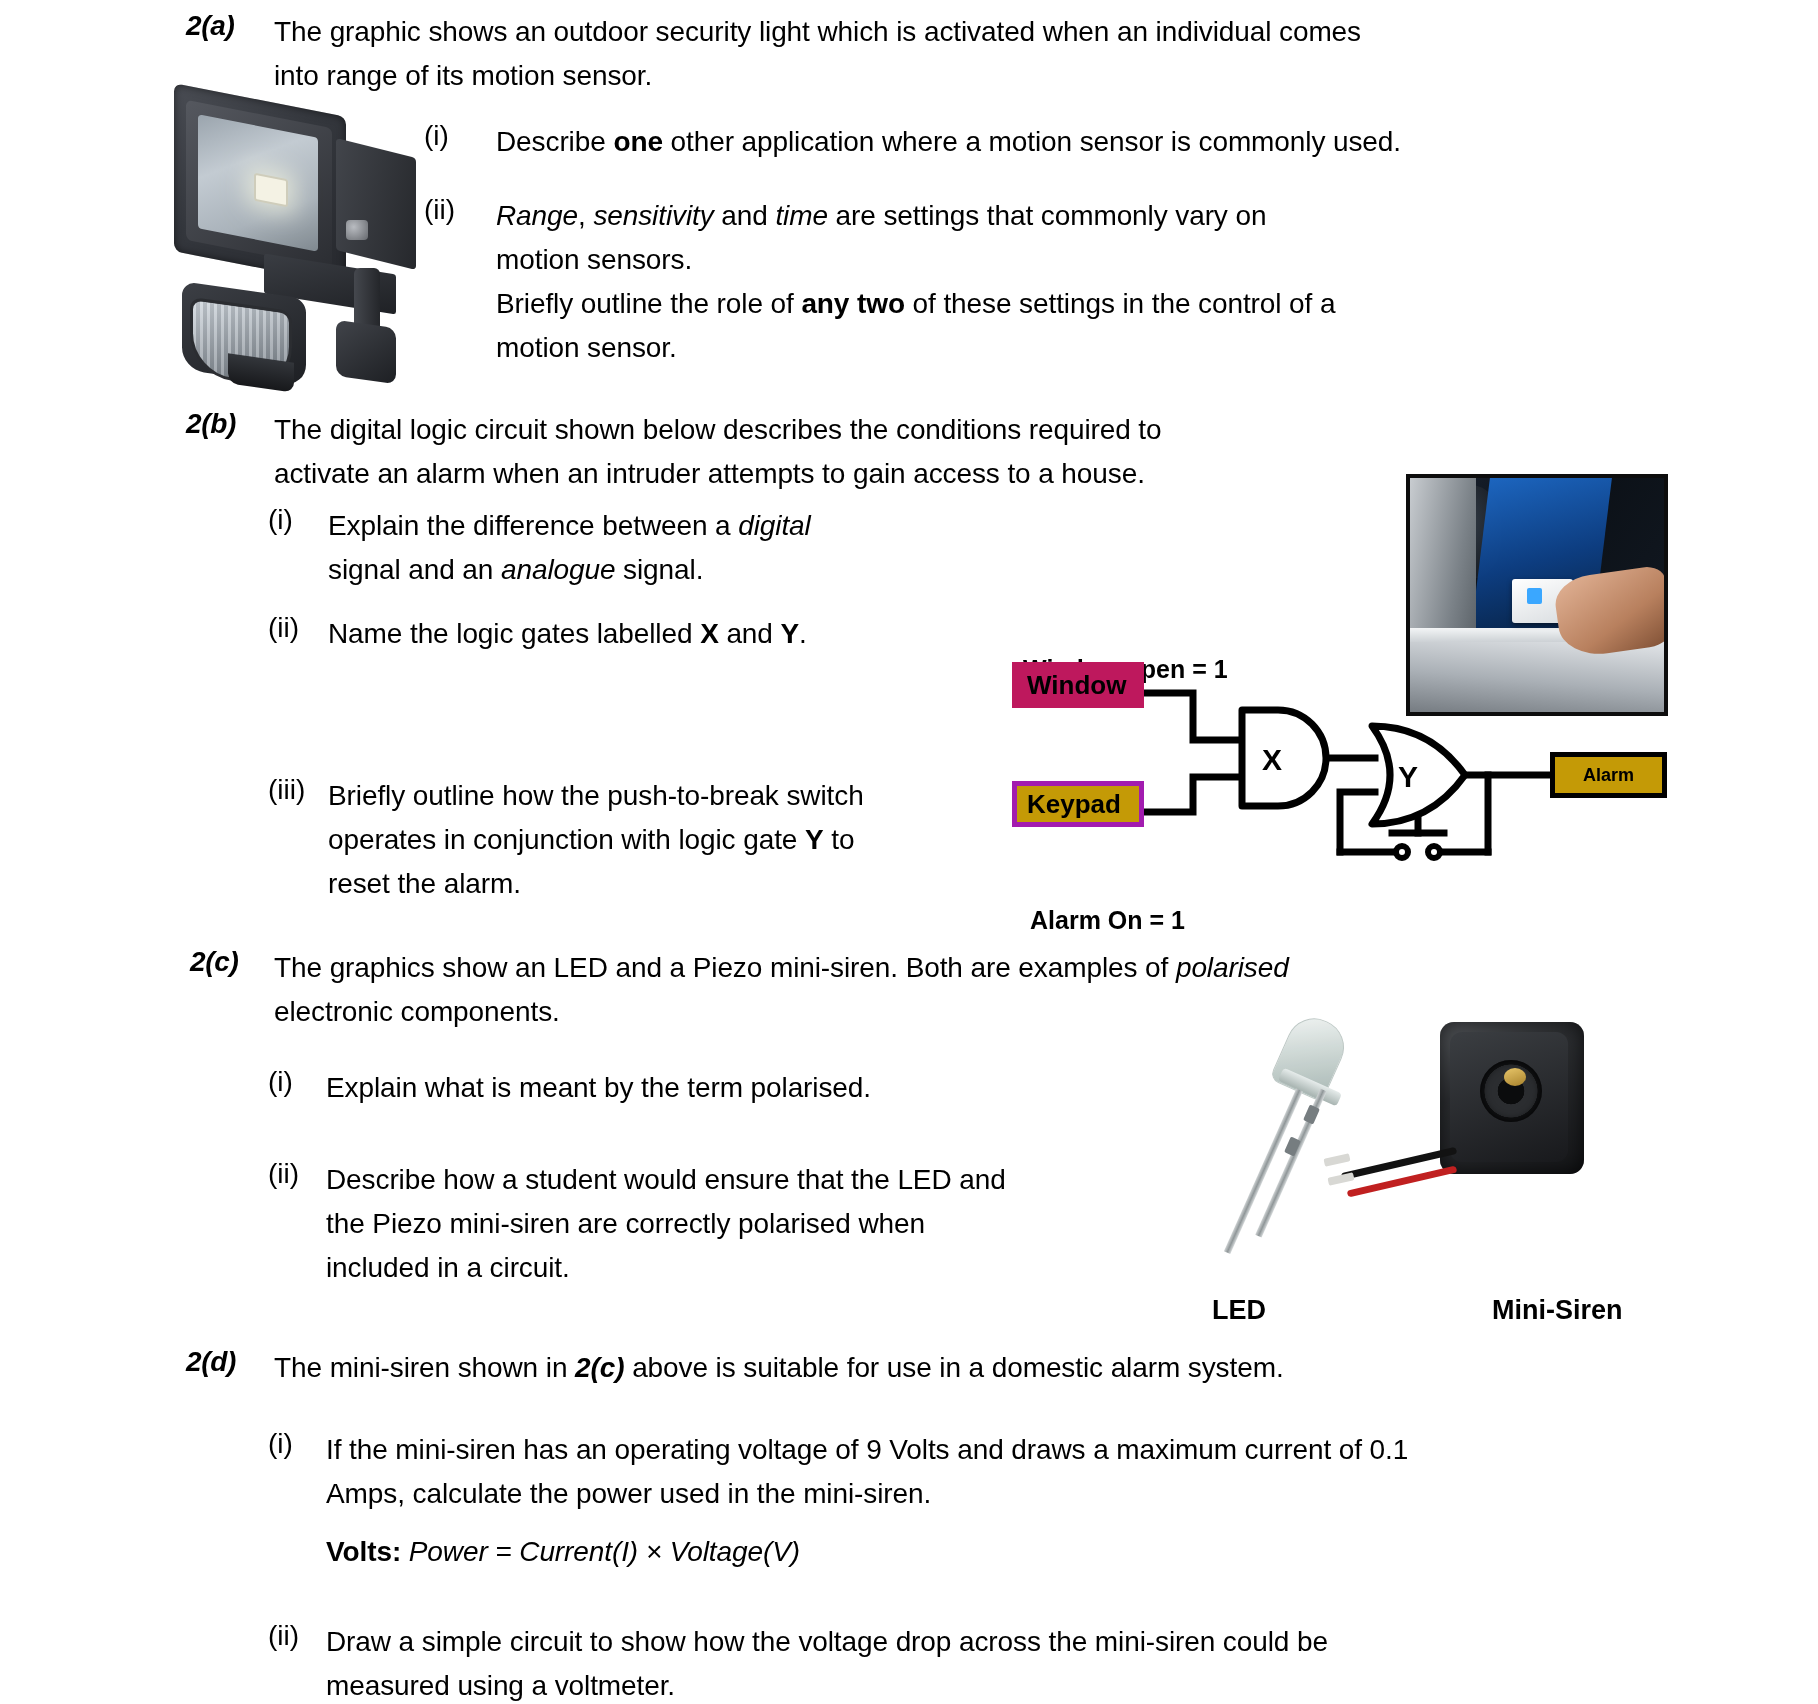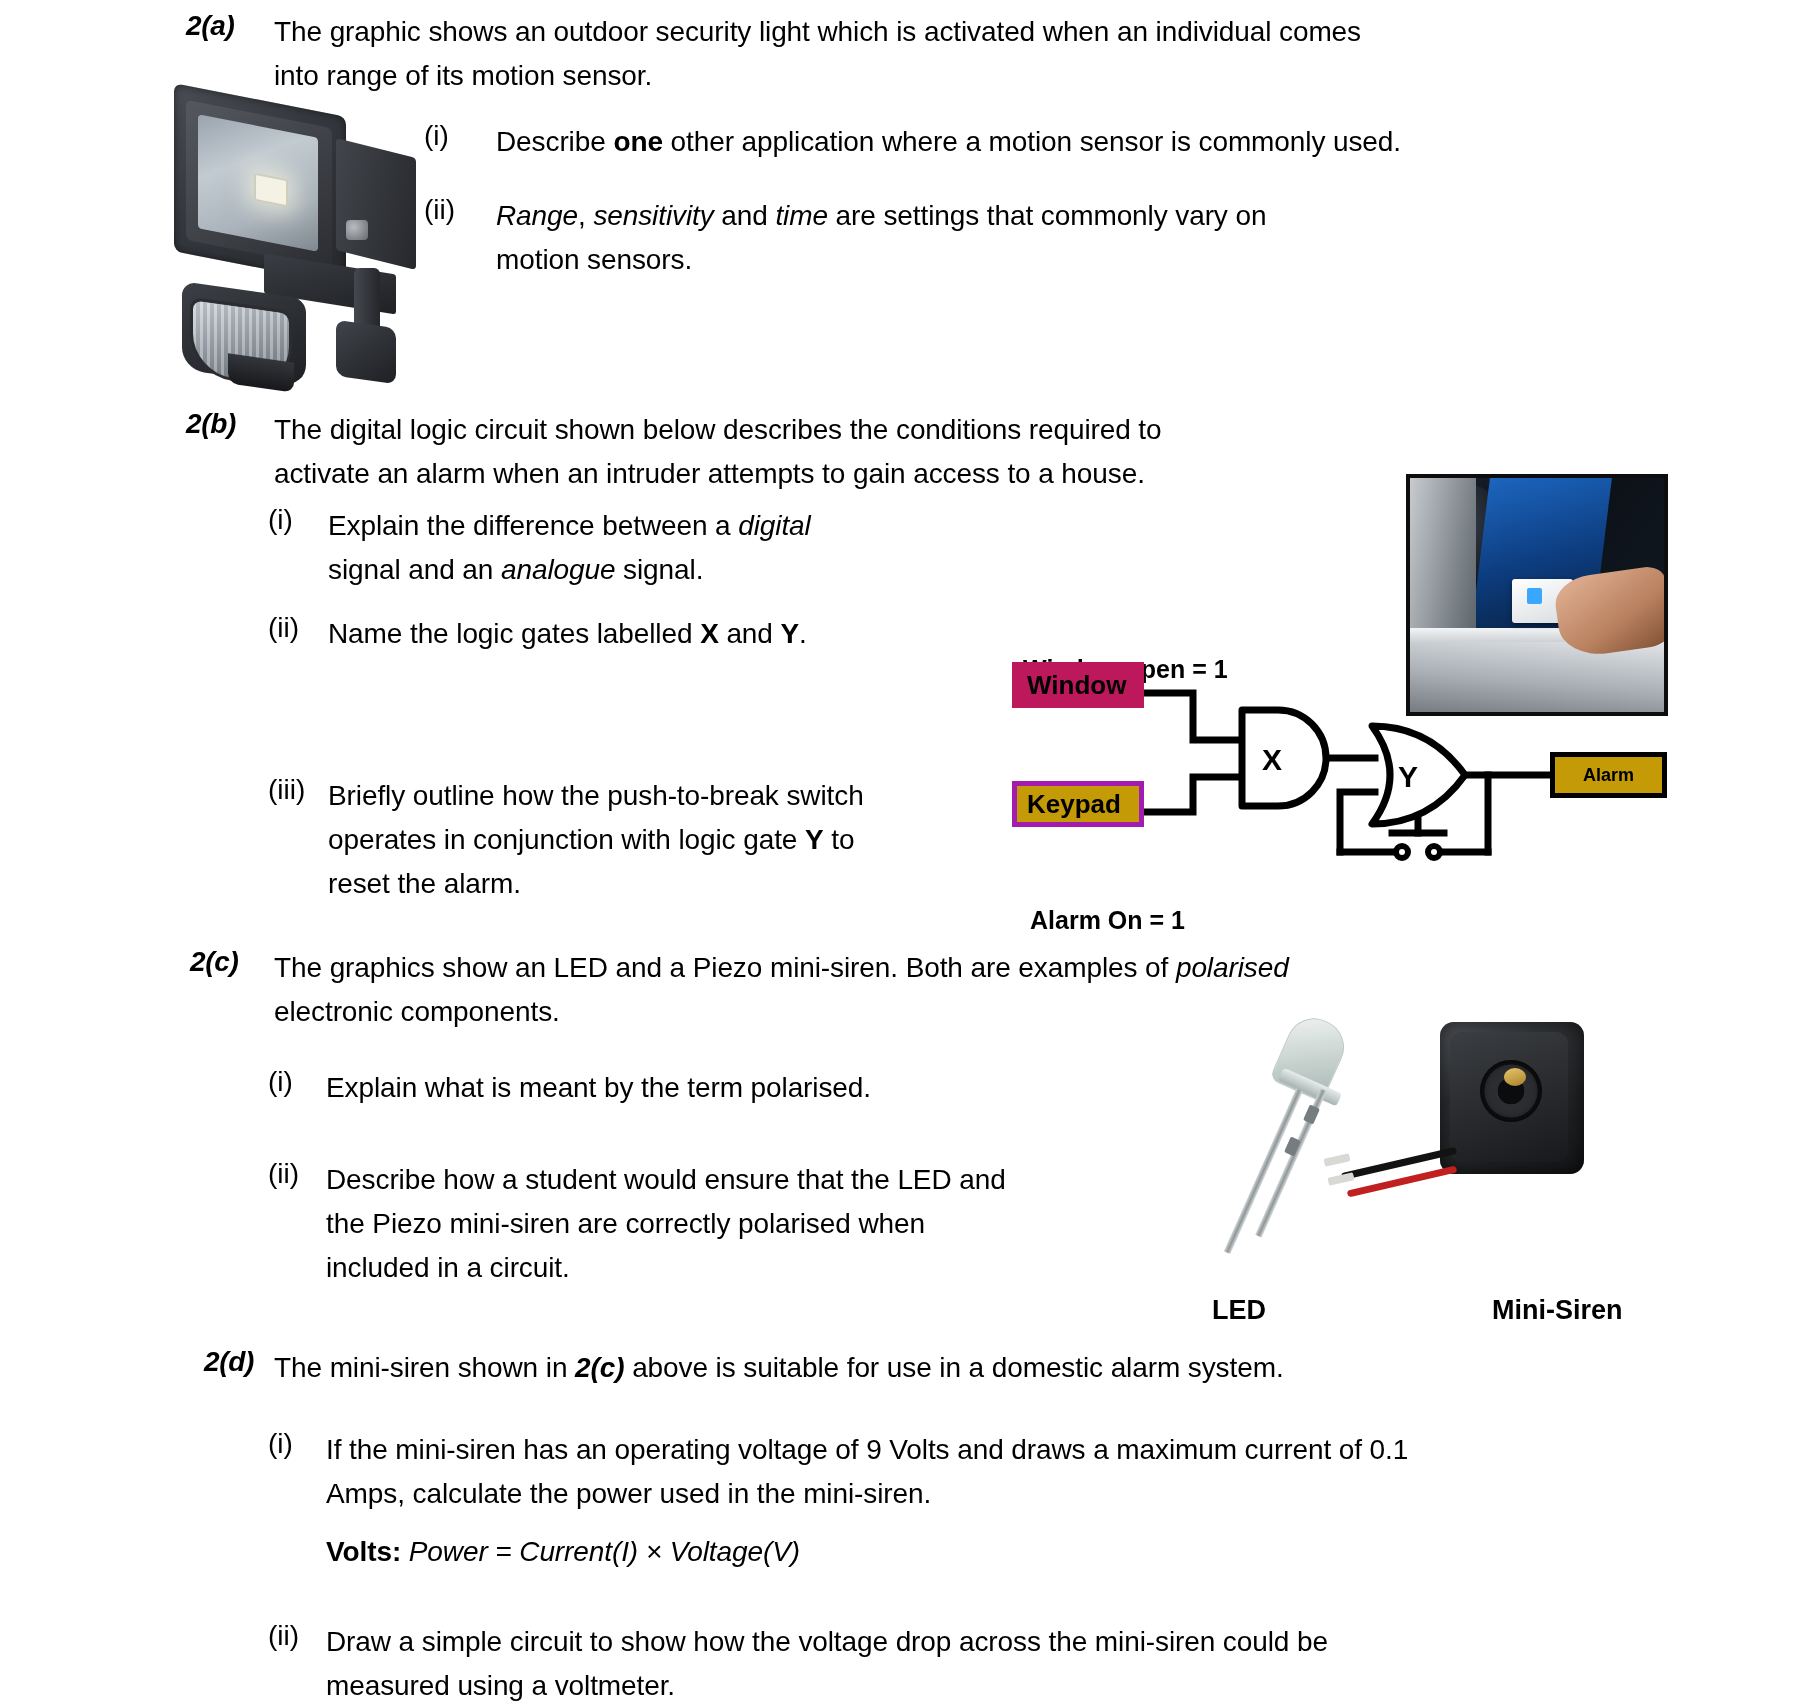--- a/index.html
+++ b/index.html
@@ -275,20 +275,21 @@
     <div class="sl-pirdome" data-name="pir-lens-icon"></div>
     <div class="sl-knob" data-name="pir-adjust-knob"></div>
   </div>
 
   <div class="roman" style="left:424px; top:120px;" data-name="part-marker-2a-i">(i)</div>
   <div class="body-text" style="left:496px; top:120px; width:930px;" data-name="part-text-2a-i"><span data-name="t">Describe </span><b data-name="bold-one">one</b><span data-name="t2"> other application where a motion sensor is commonly used.</span></div>
 
   <div class="roman" style="left:424px; top:194px;" data-name="part-marker-2a-ii">(ii)</div>
   <div class="body-text" style="left:496px; top:194px; width:800px;" data-name="part-text-2a-ii-line1"><i data-name="i-range">Range</i><span data-name="sep1">, </span><i data-name="i-sensitivity">sensitivity</i><span data-name="sep2"> and </span><i data-name="i-time">time</i><span data-name="sep3"> are settings that commonly vary on motion sensors.</span></div>
 
+  <div class="body-text" style="left:496px; top:282px; width:870px;" data-name="part-text-2a-ii-line2"><span data-name="t3">Briefly outline the role of </span><b data-name="bold-any-two">any two</b><span data-name="t4"> of these settings in the control of a motion sensor.</span></div>
 
   <div class="qnum" style="left:186px; top:408px;" data-name="question-number-2b">2(b)</div>
   <div class="body-text" style="left:274px; top:408px; width:930px;" data-name="question-2b-stem">The digital logic circuit shown below describes the conditions required to activate an alarm when an intruder attempts to gain access to a house.</div>
 
   <div class="photo" id="window-sensor-photo" data-name="window-sensor-photo">
     <div class="ws-person" data-name="intruder-figure"></div>
     <div class="ws-blue" data-name="window-glass"></div>
     <div class="ws-frame-left" data-name="window-frame-left"></div>
     <div class="ws-sill" data-name="window-sill"></div>
     <div class="ws-frame-bottom" data-name="window-frame-bottom"></div>
@@ -391,21 +392,21 @@
     <div class="siren-gold" data-name="siren-diaphragm"></div>
     <div class="siren-wire-black" data-name="siren-negative-wire"></div>
     <div class="siren-wire-red" data-name="siren-positive-wire"></div>
     <div class="siren-tip t1" data-name="wire-tip-black"></div>
     <div class="siren-tip t2" data-name="wire-tip-red"></div>
   </div>
 
   <div class="caption" style="left:1212px; top:1295px;" data-name="caption-led">LED</div>
   <div class="caption" style="left:1492px; top:1295px;" data-name="caption-mini-siren">Mini-Siren</div>
 
-  <div class="qnum" style="left:204px; top:1346px;" data-name="question-number-2d">2(d)</div>
+  <div class="qnum" style="left:186px; top:1346px;" data-name="question-number-2d">2(d)</div>
   <div class="body-text" style="left:274px; top:1346px; width:1200px;" data-name="question-2d-stem"><span data-name="t15">The mini-siren shown in </span><b><i data-name="bold-2c-ref">2(c)</i></b><span data-name="t16"> above is suitable for use in a domestic alarm system.</span></div>
 
   <div class="roman" style="left:268px; top:1428px;" data-name="part-marker-2d-i">(i)</div>
   <div class="body-text" style="left:326px; top:1428px; width:1090px;" data-name="part-text-2d-i">If the mini-siren has an operating voltage of 9 Volts and draws a maximum current of 0.1 Amps, calculate the power used in the mini-siren.</div>
 
   <div class="body-text" style="left:326px; top:1530px; width:700px;" data-name="note-line"><b data-name="note-label">Volts:</b><span>&nbsp;</span><i data-name="note-formula">Power = Current(I) × Voltage(V)</i></div>
 
   <div class="roman" style="left:268px; top:1620px;" data-name="part-marker-2d-ii">(ii)</div>
   <div class="body-text" style="left:326px; top:1620px; width:1070px;" data-name="part-text-2d-ii">Draw a simple circuit to show how the voltage drop across the mini-siren could be measured using a voltmeter.</div>
 

